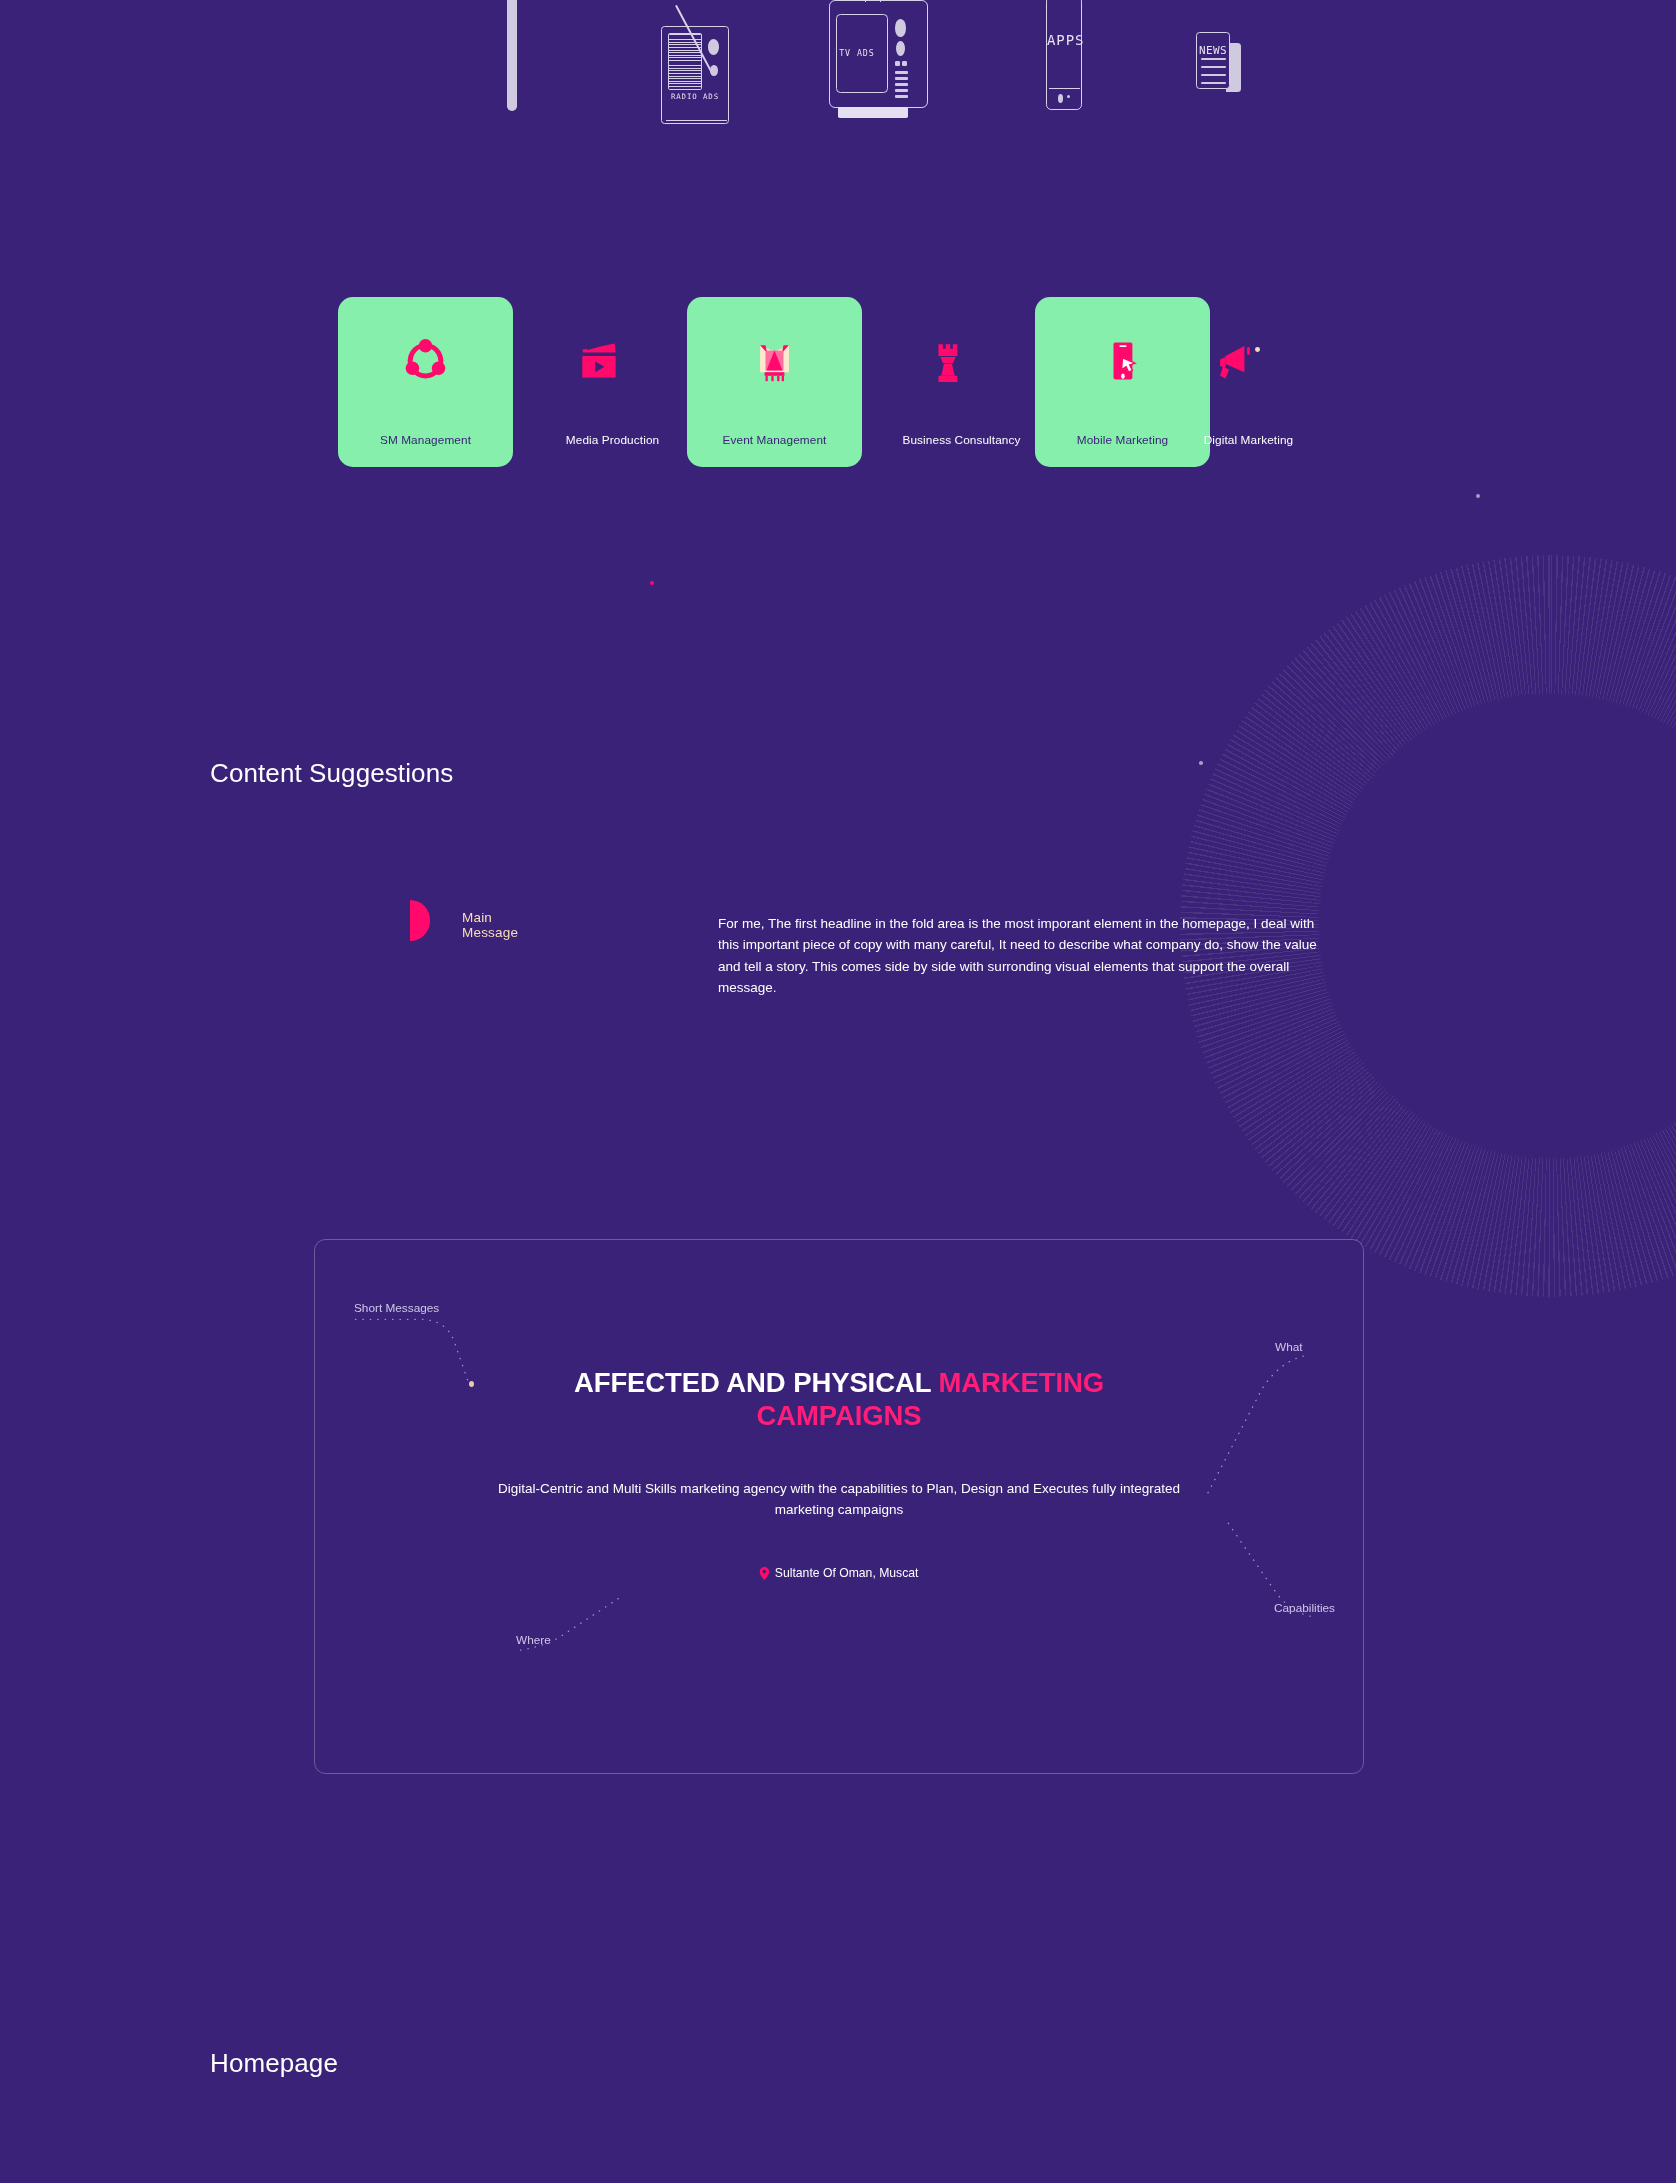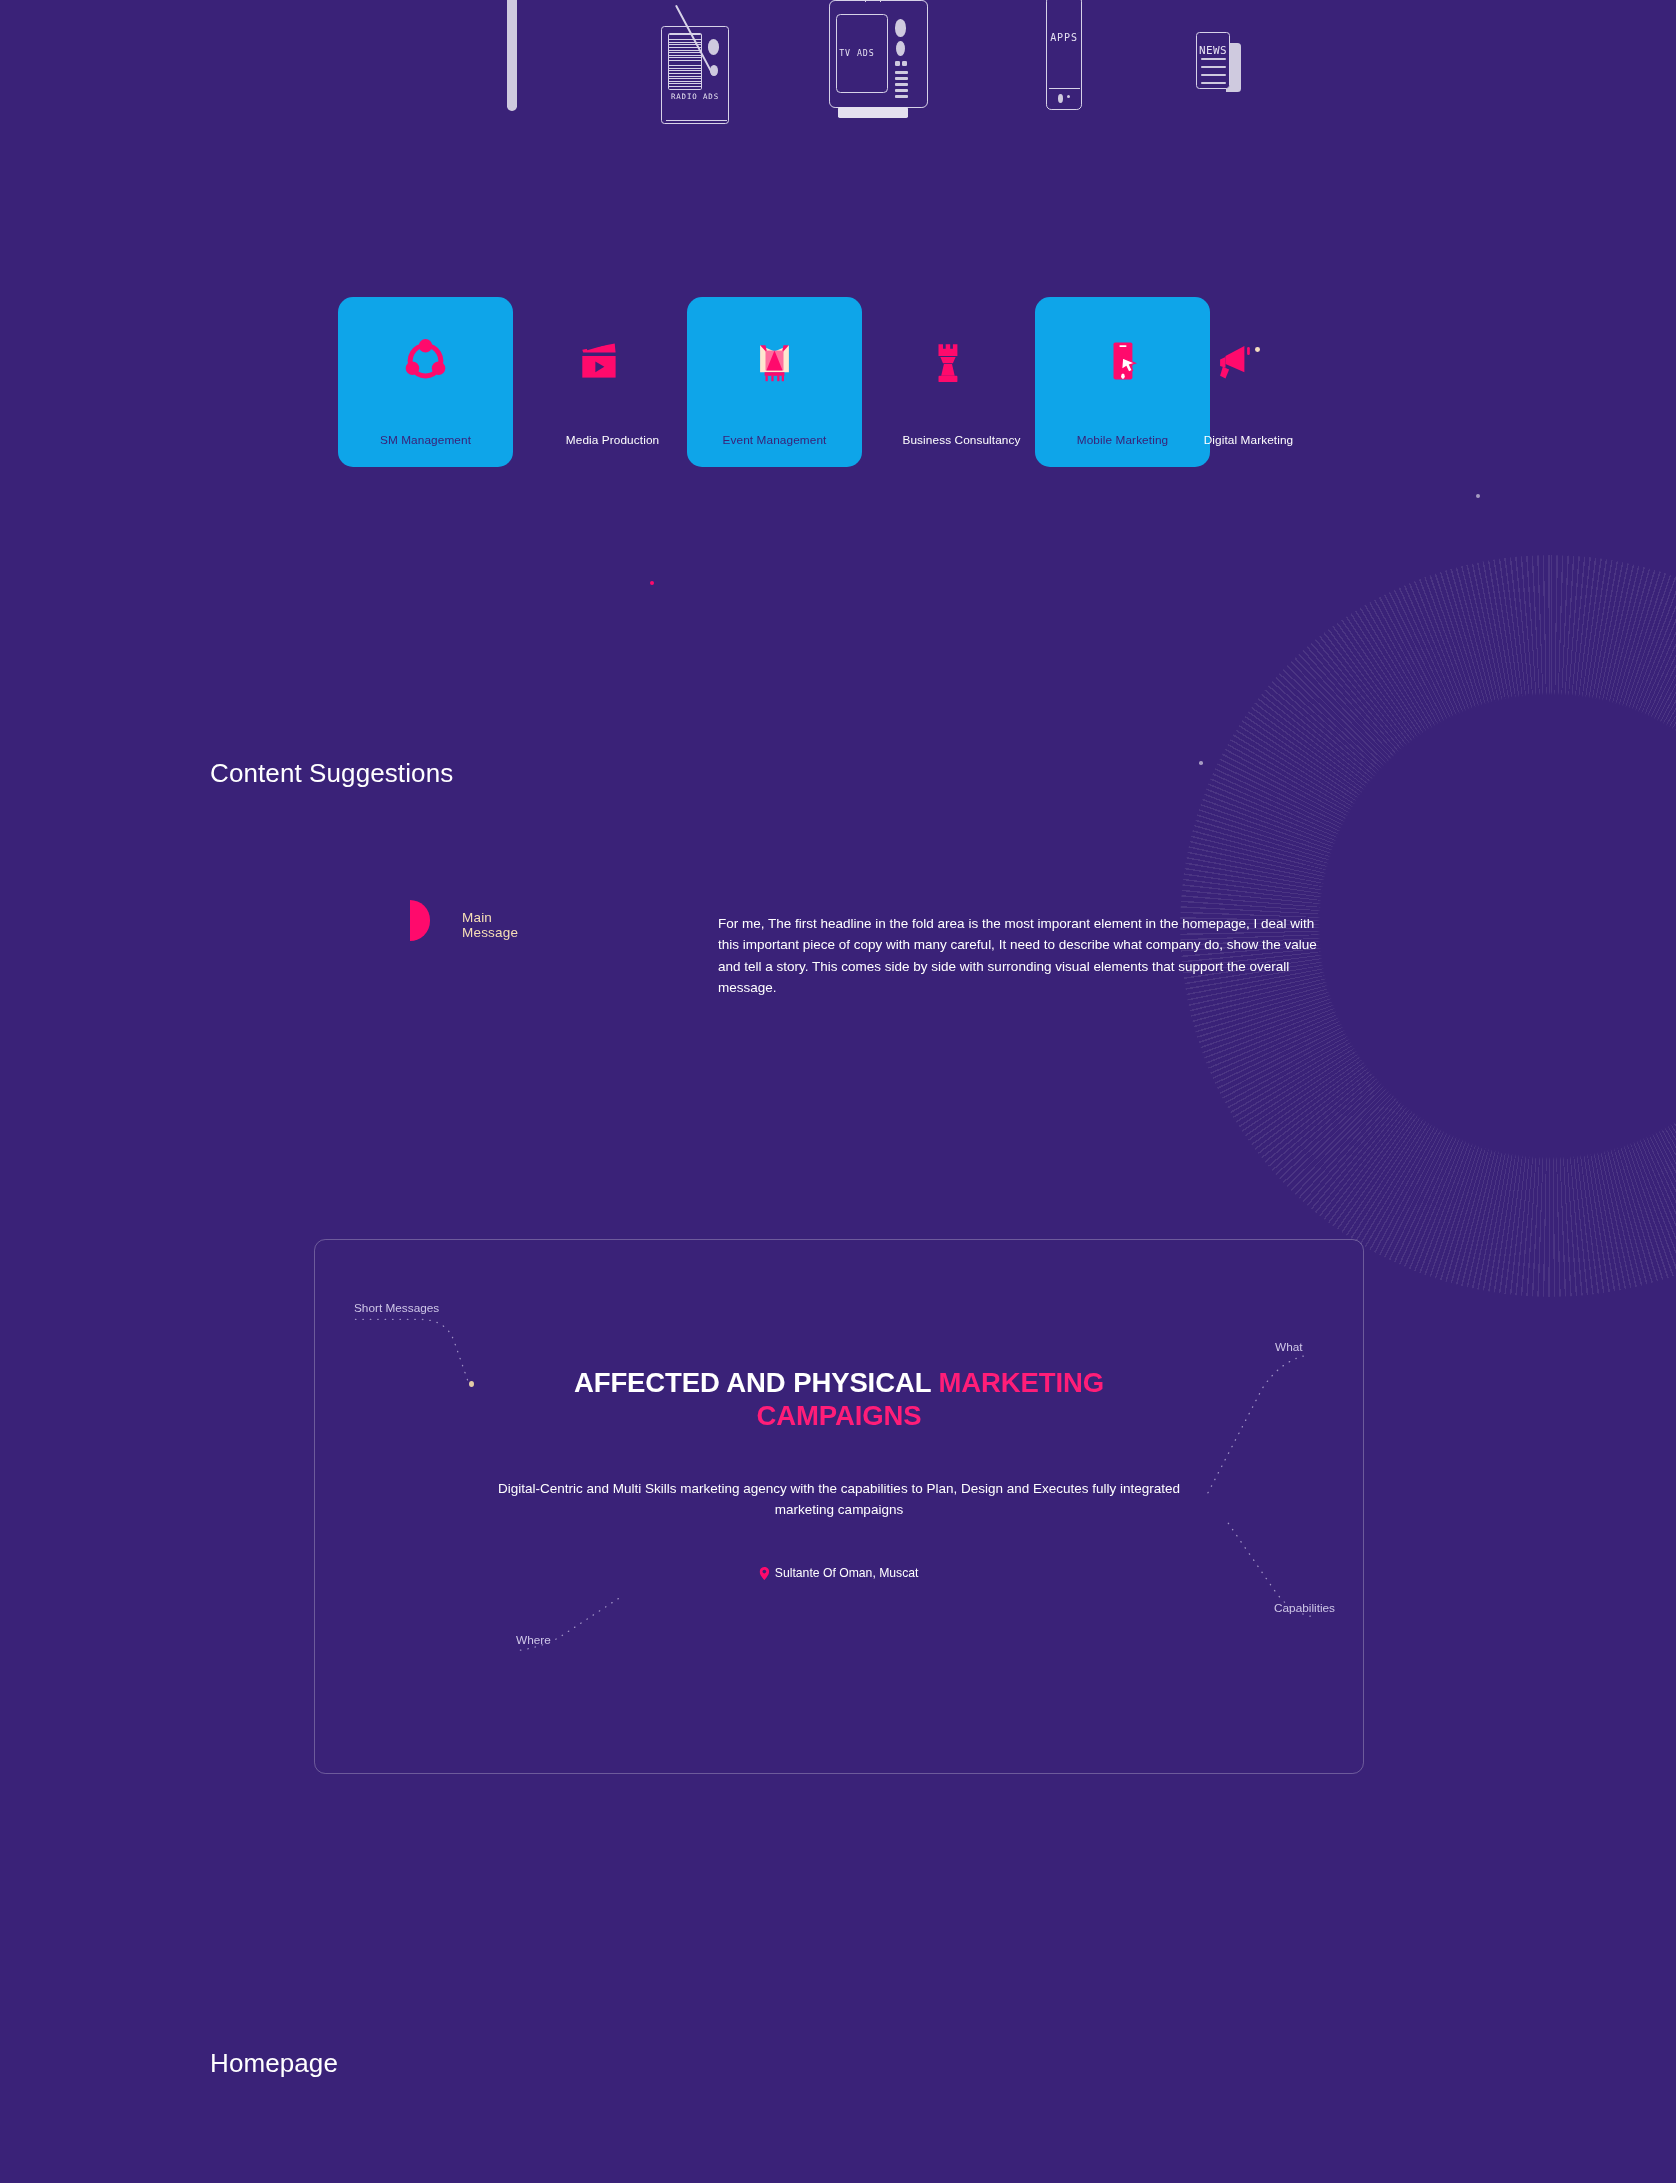--- a/index.html
+++ b/index.html
@@ -72,21 +72,21 @@
   .nw-body{ left:1196px; top:32px; width:34px; height:57px; border-radius:3.5px; }
   .nw-shadow{ position:absolute; left:1226px; top:43px; width:15px; height:49px;
     background:#cfcadf; border-radius:0 3.5px 3.5px 0; }
   .nw-rule{ position:absolute; left:3.5px; height:1.7px; background:#cfcadf; border-radius:0.9px; }
 
   
   .services{ position:absolute; left:0; top:284px; width:1677px; height:196px; }
   .svc{ position:absolute; width:175px; height:170px; top:13px;
         display:flex; flex-direction:column; align-items:center; justify-content:flex-end;
         padding-bottom:20px; }
-  .svc.card{ background:#0ea5e9; border-radius:15px; }
+  .svc.card{ background:#86efac; border-radius:15px; }
   .svc-icon{ width:74px; height:74px; margin-bottom:auto; margin-top:26px;
              display:flex; align-items:center; justify-content:center; }
   .svc-label{ font-size:11.8px; letter-spacing:0.1px; }
   .svc.card .svc-label{ color:#3a2278; }
   .svc.plain .svc-label{ color:#ffffff;margin-left:28px; }
 
   
   .sec-title{ position:absolute; left:210px; font-size:26px; font-weight:400;
               color:#ffffff; letter-spacing:0.1px; }
 
@@ -144,21 +144,21 @@
     <div class="tv-sl" style="left:72px;top:60px;width:5.2px;height:5.2px;border-radius:1.3px;"></div>
     <div class="tv-sl" style="left:65px;top:70px;width:13px;height:3.1px;"></div>
     <div class="tv-sl" style="left:65px;top:76px;width:13px;height:3.1px;"></div>
     <div class="tv-sl" style="left:65px;top:82px;width:13px;height:3.1px;"></div>
     <div class="tv-sl" style="left:65px;top:88px;width:13px;height:3.1px;"></div>
     <div class="tv-sl" style="left:65px;top:94px;width:13px;height:3.1px;"></div>
   </div>
   <div class="tv-foot"></div>
 
   <div class="ms-item outline ph-body" style="position:absolute;">
-    <div class="ms-label" style="top:35px;font-size:10px;">APPS</div>
+    <div class="ms-label" style="top:35px;font-size:14px;">APPS</div>
     <div class="ph-line"></div>
     <div class="ph-dot" style="left:10.5px;bottom:6.1px;width:5.2px;height:8.7px;"></div>
     <div class="ph-dot" style="left:20px;bottom:10.5px;width:3.1px;height:3.1px;"></div>
   </div>
 
   <div class="nw-shadow"></div>
   <div class="ms-item outline nw-body" style="position:absolute;background:#3a2278;">
     <div class="ms-label" style="top:10.5px;font-size:11px;letter-spacing:0.4px;">NEWS</div>
     <div class="nw-rule" style="top:25px;width:25px;"></div>
     <div class="nw-rule" style="top:33px;width:25px;"></div>

